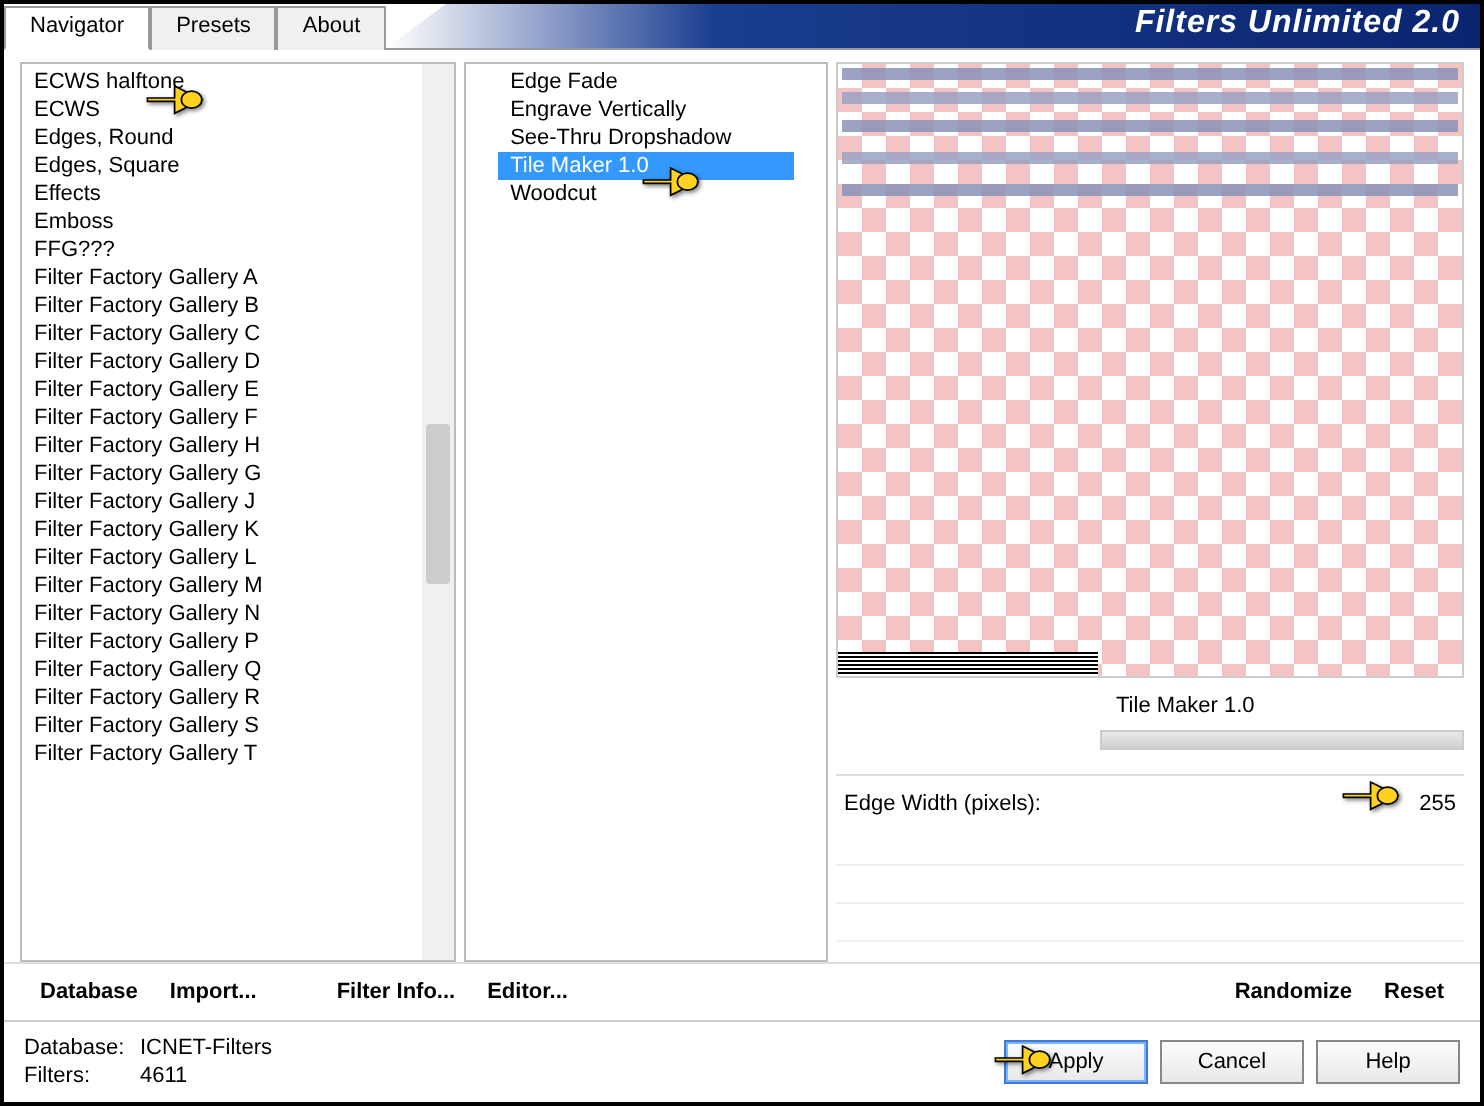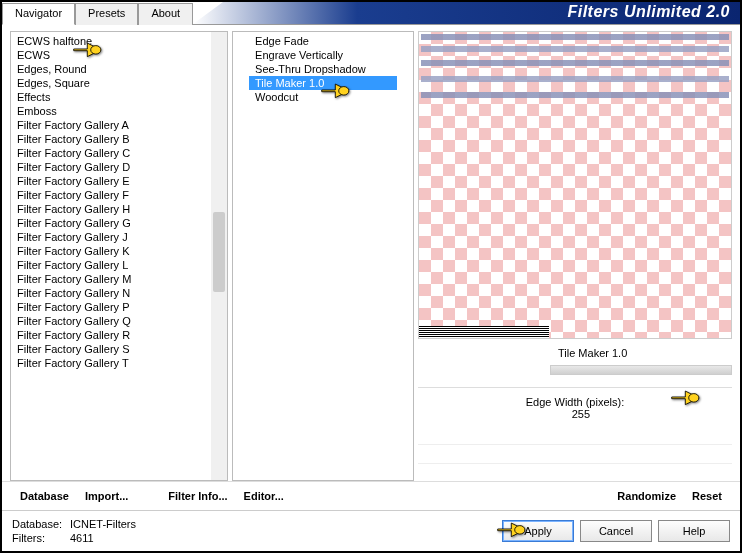--- a/index.html
+++ b/index.html
@@ -29,21 +29,21 @@
   background-size: 24px 24px;
   background-position: 0 0, 0 12px, 12px -12px, -12px 0;
 }
 .waves { position: absolute; top: 2px; left: 2px; right: 2px; height: 80px; background: linear-gradient(#8a92b8 0 6px, transparent 6px 12px, #9aa2c4 12px 18px, transparent 18px 26px, #8a92b8 26px 32px, transparent 32px 42px, #9aa2c4 42px 48px, transparent 48px 58px, #8a92b8 58px 64px, transparent 64px); opacity: 0.85; }
 .badge { position: absolute; top: 294px; left: 0; width: 130px; height: 42px; background: repeating-linear-gradient(#000 0 1px, #fff 1px 2px); display: flex; align-items: center; justify-content: center; z-index: 5; }
 .badge-inner { background: rgba(255,255,255,0.7); padding: 2px 8px; font-family: 'Comic Sans MS', cursive; font-size: 12px; border-radius: 10px; position: relative; }
 .filter-title-row { display: flex; align-items: center; height: 20px; margin-top: 4px; }
 .filter-title { font-size: 11px; margin-left: 140px; }
 .progress-strip { height: 10px; margin: 2px 0 0 132px; background: linear-gradient(#e8e8e8,#d0d0d0); border: 1px solid #ccc; }
 .param-sep { height: 1px; background: #ddd; margin: 12px 0 6px 0; }
-.param-row { display: flex; align-items: center; padding: 2px 4px; font-size: 11px; flex-direction: column; }
+.param-row { display: flex; align-items: center; padding: 2px 4px; font-size: 11px; }
 .param-label { flex: 1; }
 .param-value { width: 30px; text-align: right; }
 .ruled { background: repeating-linear-gradient(#fff 0 18px, #eee 18px 19px); flex: 1; margin-top: 4px; }
 .btn-row1 { display: flex; padding: 4px 10px; gap: 0; font-size: 11px; font-weight: bold; border-top: 1px solid #ddd; }
 .btn-row1 .lbtn { padding: 4px 8px; cursor: pointer; }
 .btn-row1 .spacer { flex: 1; }
 .status-sep { height: 1px; background: #ccc; }
 .bottom { display: flex; padding: 6px 10px 8px 10px; align-items: center; }
 .status { font-size: 11px; line-height: 14px; }
 .status .label { display: inline-block; width: 58px; }
@@ -68,20 +68,21 @@
 
 <div class="main">
   <div class="pane1">
     <div class="pane1-list" id="pane1-list">
         <div class="list-item">ECWS halftone</div>
         <div class="list-item">ECWS</div>
         <div class="list-item">Edges, Round</div>
         <div class="list-item">Edges, Square</div>
         <div class="list-item">Effects</div>
         <div class="list-item">Emboss</div>
+        <div class="list-item">FFG???</div>
         <div class="list-item">Filter Factory Gallery A</div>
         <div class="list-item">Filter Factory Gallery B</div>
         <div class="list-item">Filter Factory Gallery C</div>
         <div class="list-item">Filter Factory Gallery D</div>
         <div class="list-item">Filter Factory Gallery E</div>
         <div class="list-item">Filter Factory Gallery F</div>
         <div class="list-item">Filter Factory Gallery H</div>
         <div class="list-item">Filter Factory Gallery G</div>
         <div class="list-item">Filter Factory Gallery J</div>
         <div class="list-item">Filter Factory Gallery K</div>

